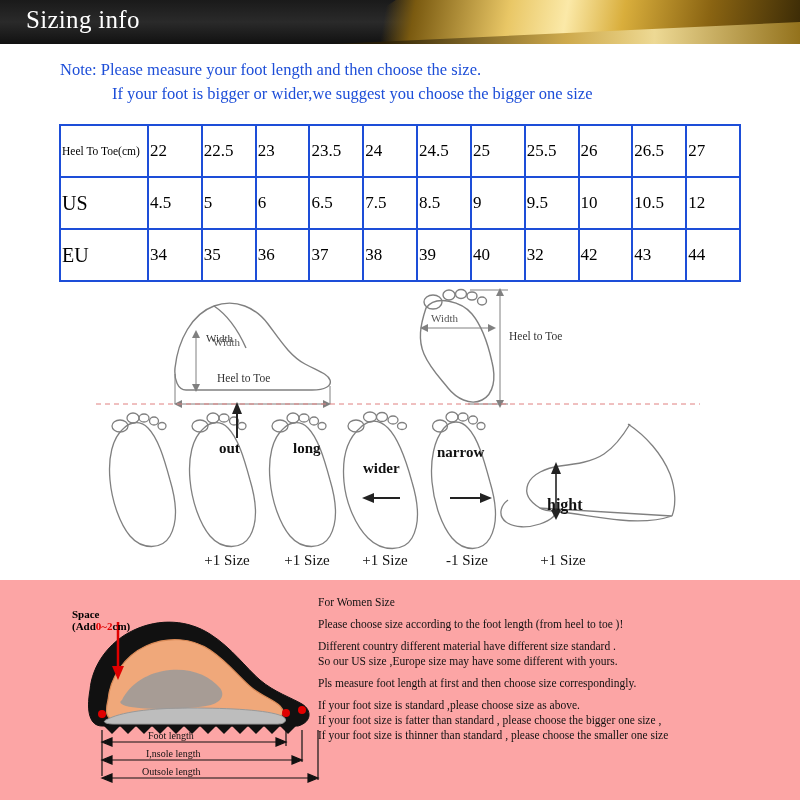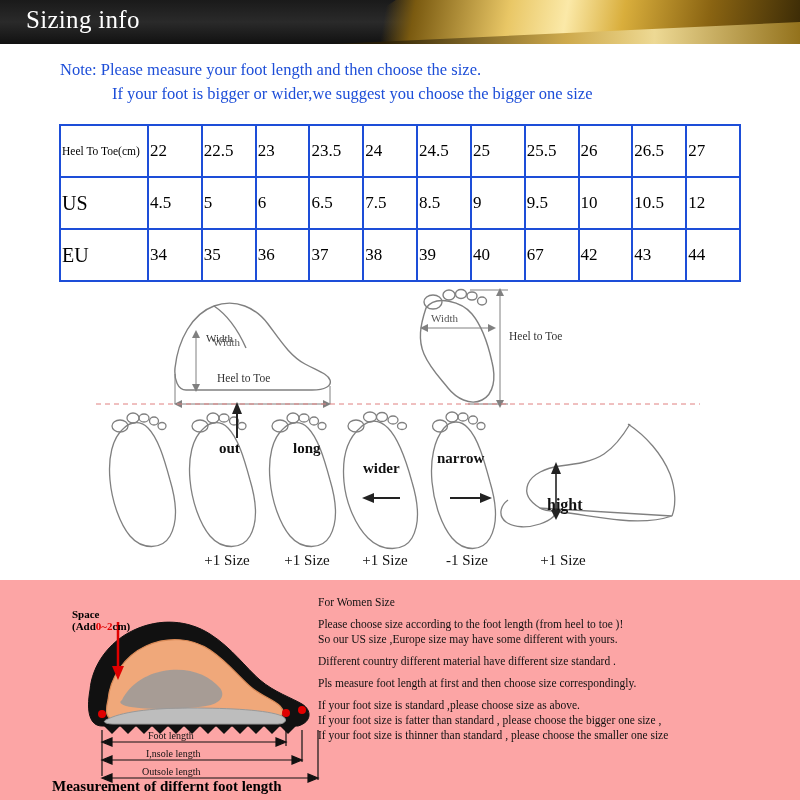--- a/index.html
+++ b/index.html
@@ -199,21 +199,21 @@
       </tr>
       <tr class="r3">
         <td class="rowhead">EU</td>
         <td>34</td>
         <td>35</td>
         <td>36</td>
         <td>37</td>
         <td>38</td>
         <td>39</td>
         <td>40</td>
-        <td>67</td>
+        <td>32</td>
         <td>42</td>
         <td>43</td>
         <td>44</td>
       </tr>
     </tbody>
   </table>
 
   <div class="diagram">
     <svg width="800" height="320" viewBox="0 0 800 320">
 
@@ -327,21 +327,21 @@
     </svg>
 
     <span class="label-text" style="left:213px; top:68px; font-size:11px; color:#555;">Width</span>
     <span class="label-text" style="left:217px; top:104px; font-size:11.5px; color:#333;">Heel to Toe</span>
     <span class="label-text" style="left:431px; top:44px; font-size:11px; color:#555;">Width</span>
     <span class="label-text" style="left:509px; top:62px; font-size:11.5px; color:#333;">Heel to Toe</span>
 
     <span class="label-text" style="left:219px; top:172px; font-size:15px; font-weight:bold;">out</span>
     <span class="label-text" style="left:293px; top:172px; font-size:15px; font-weight:bold;">long</span>
     <span class="label-text" style="left:363px; top:192px; font-size:15px; font-weight:bold;">wider</span>
-    <span class="label-text" style="left:437px; top:182px; font-size:15px; font-weight:bold;">narrow</span>
+    <span class="label-text" style="left:437px; top:176px; font-size:15px; font-weight:bold;">narrow</span>
     <span class="label-text" style="left:547px; top:228px; font-size:16px; font-weight:bold;">hight</span>
   </div>
 
   <span class="cap normal" style="left:104px; top:576px; width:90px;">Normal</span>
   <span class="cap" style="left:192px; top:552px; width:70px;">+1 Size</span>
   <span class="cap" style="left:272px; top:552px; width:70px;">+1 Size</span>
   <span class="cap" style="left:350px; top:552px; width:70px;">+1 Size</span>
   <span class="cap" style="left:432px; top:552px; width:70px;">-1 Size</span>
   <span class="cap" style="left:528px; top:552px; width:70px;">+1 Size</span>
 
@@ -387,23 +387,22 @@
   </div>
 
   <div class="space-label">
     <span>Space</span><br>
     <span>(Add</span><span class="red">0~2</span><span>cm)</span>
   </div>
 
   <div class="bottom-text">
     <p>For Women Size</p>
     <p>Please choose size according to the foot length (from heel to toe )!</p>
+    <p>Different country different material have different size standard .</p>
     <p style="margin-top:-7px">So our US size ,Europe size may have some different with yours.</p>
-    <p>Different country different material have different size standard .</p>
     <p>Pls measure foot length at first and then choose size correspondingly.</p>
     <p>If your foot size is standard ,please choose size as above.</p>
     <p style="margin-top:-7px">If your foot size is fatter than standard , please choose the bigger one size ,</p>
     <p style="margin-top:-7px">If your foot size is thinner than standard , please choose the smaller one size</p>
   </div>
 
-  <div class="meas-caption">Measurement of differnt foot length</div>
 
 </div>
 
 </body></html>

